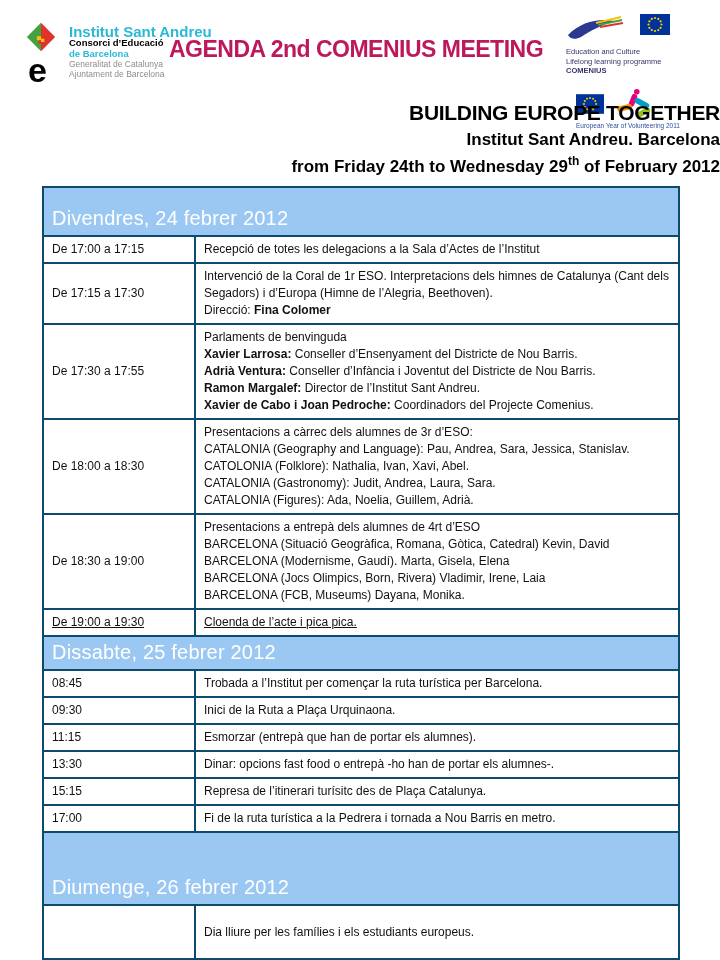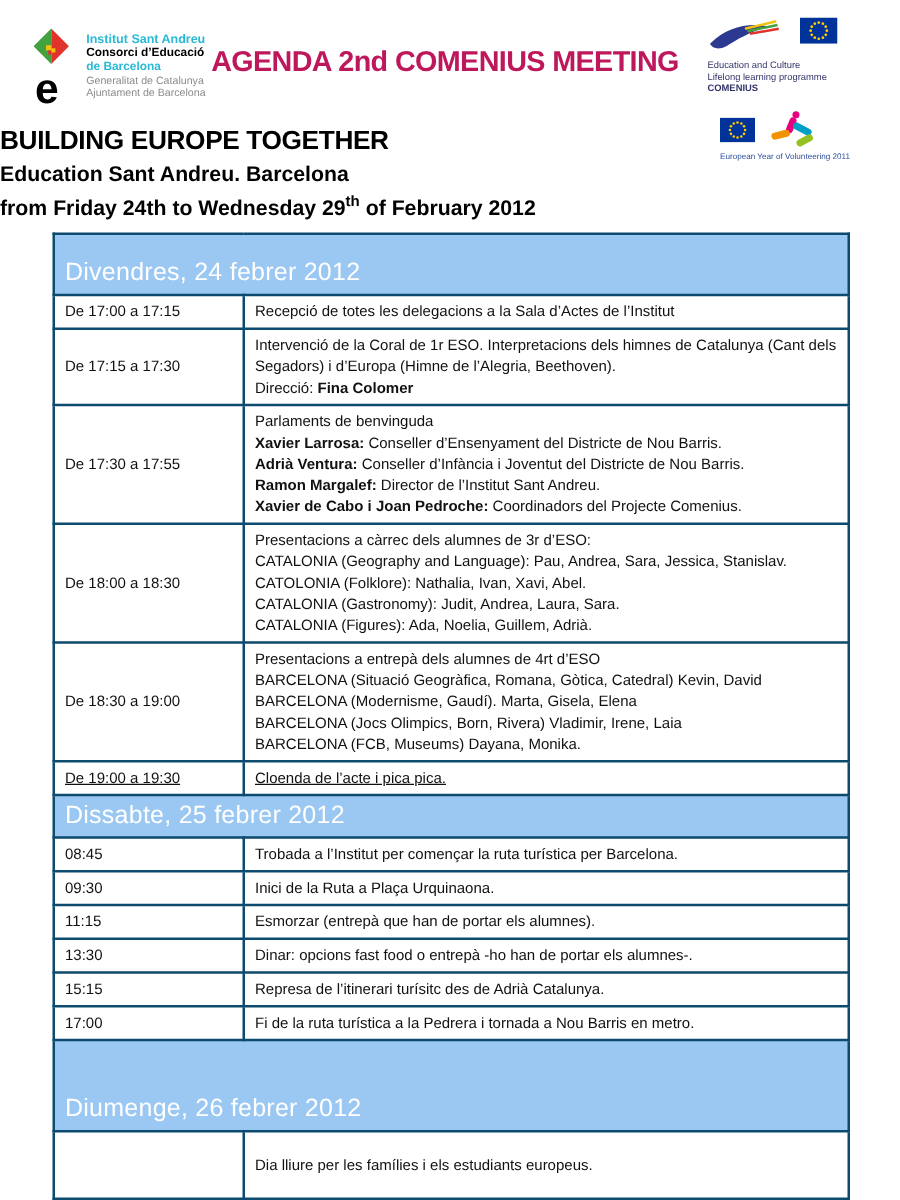--- a/index.html
+++ b/index.html
@@ -7,40 +7,40 @@
     position:relative; width:720px; height:960px; margin:0 auto;
     background:#ffffff; overflow:hidden;
     font-family:"Liberation Sans","DejaVu Sans",sans-serif; color:#111;
   }
 
   
   .logo-left { position:absolute; left:26px; top:22px; display:flex; gap:5px; }
   .logo-mark { width:38px; }
   .logo-e { font-size:34px; font-weight:bold; line-height:28px; margin-left:2px; color:#000; }
   .logo-text { padding-top:4px; }
-  .lt1 { color:#29b9d6; font-weight:bold; font-size:10px; line-height:11px; }
+  .lt1 { color:#29b9d6; font-weight:bold; font-size:15px; line-height:11px; }
   .lt2 { color:#000; font-weight:bold; font-size:9.5px; line-height:11px; }
   .lt3 { color:#29b9d6; font-weight:bold; font-size:9.5px; line-height:11px; }
   .lt4 { color:#8c8c8c; font-size:8.5px; line-height:10px; }
 
   .main-title {
     position:absolute; left:160px; top:36px; width:392px; text-align:center;
     font-size:23px; font-weight:bold; letter-spacing:-0.5px; color:#be185d;
   }
 
   .comenius-logo { position:absolute; left:566px; top:14px; width:142px; }
   .comenius-graphic { display:flex; align-items:flex-start; gap:8px; }
   .comenius-text { margin-top:3px; font-size:7.5px; line-height:9.5px; color:#35356b; }
   .comenius-text .bold { font-weight:bold; }
 
   .volunteering-logo { position:absolute; left:576px; top:88px; width:130px; }
   .volunteering-graphic { display:flex; align-items:center; gap:6px; }
   .volunteering-caption { margin-top:2px; font-size:6.5px; color:#2e4f9e; white-space:nowrap; }
 
-  .subtitles { position:absolute; left:0; top:101px; width:720px; text-align:left; color:#000; }
+  .subtitles { position:absolute; left:0; top:101px; width:720px; text-align:right; color:#000; }
   .sub1 { font-size:21px; font-weight:bold; letter-spacing:-0.3px; }
   .sub2 { font-size:17px; font-weight:bold; margin-top:5px; }
   .sub3 { font-size:17px; font-weight:bold; margin-top:4px; }
   .sub3 sup { font-size:12px; }
 
   
   .agenda {
     position:absolute; left:42px; top:186px; width:636px;
     border-collapse:collapse; table-layout:fixed; font-size:12px;
   }
@@ -141,21 +141,21 @@
         <rect x="6" y="18" width="16" height="6" rx="3" fill="#f39200" transform="rotate(-14 14 21)"></rect>
         <rect x="24" y="13" width="17" height="6" rx="3" fill="#00a0c6" transform="rotate(28 32 16)"></rect>
         <rect x="27" y="23" width="15" height="6" rx="3" fill="#95c11f" transform="rotate(-28 34 26)"></rect>
       </svg>
     </div>
     <div class="volunteering-caption">European Year of Volunteering 2011</div>
   </div>
 
   <div class="subtitles">
     <div class="sub1">BUILDING EUROPE TOGETHER</div>
-    <div class="sub2">Education Sant Andreu. Barcelona</div>
+    <div class="sub2">Institut Sant Andreu. Barcelona</div>
     <div class="sub3"><span>from Friday 24th to Wednesday 29</span><sup>th</sup><span> of February 2012</span></div>
   </div>
 
   <table class="agenda">
     <colgroup>
         <col style="width:152px">
         <col style="width:484px">
       </colgroup>
     <tbody>
         <tr class="tall">
@@ -233,21 +233,21 @@
         </tr>
         <tr style="height: 26px;">
           <td class="time-cell">13:30</td>
           <td class="content-cell">
             <div class="line"><span>Dinar: opcions fast food o entrepà -ho han de portar els alumnes-.</span></div>
           </td>
         </tr>
         <tr style="height: 26px;">
           <td class="time-cell">15:15</td>
           <td class="content-cell">
-            <div class="line"><span>Represa de l’itinerari turísitc des de Adrià Catalunya.</span></div>
+            <div class="line"><span>Represa de l’itinerari turísitc des de Plaça Catalunya.</span></div>
           </td>
         </tr>
         <tr style="height: 27px;">
           <td class="time-cell">17:00</td>
           <td class="content-cell">
             <div class="line"><span>Fi de la ruta turística a la Pedrera i tornada a Nou Barris en metro.</span></div>
           </td>
         </tr>
         <tr class="xtall">
           <td colspan="2" class="section-header" style="background: rgb(155, 200, 242); color: rgb(255, 255, 255);">Diumenge, 26 febrer 2012</td>

